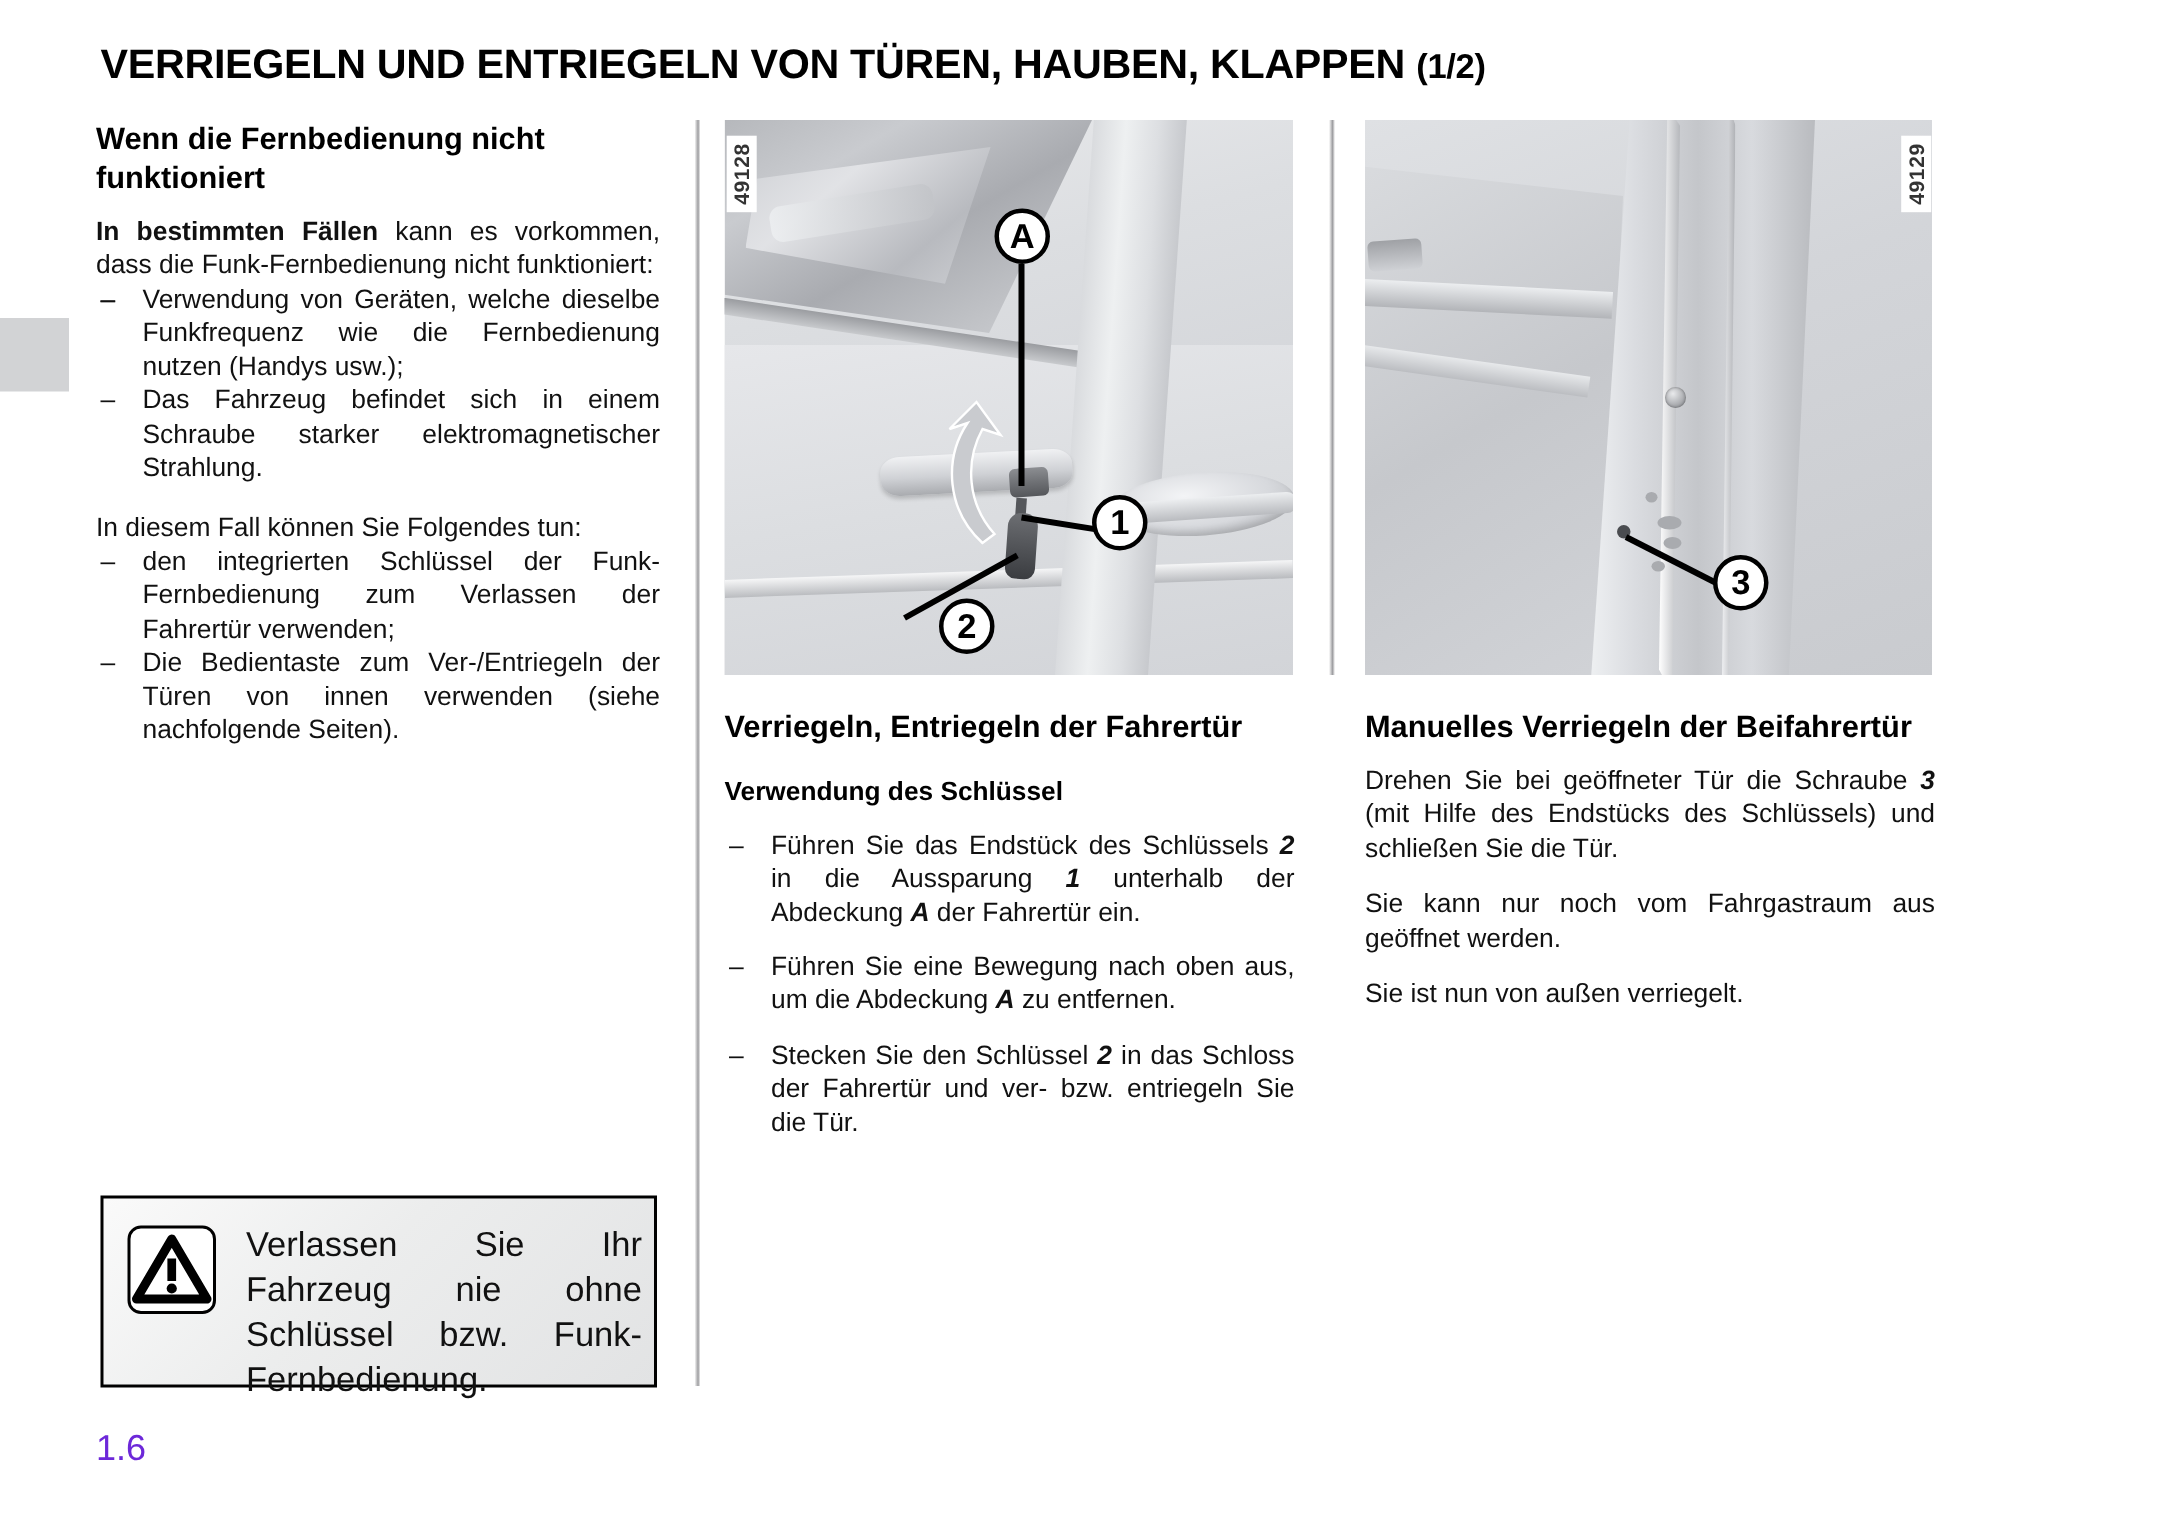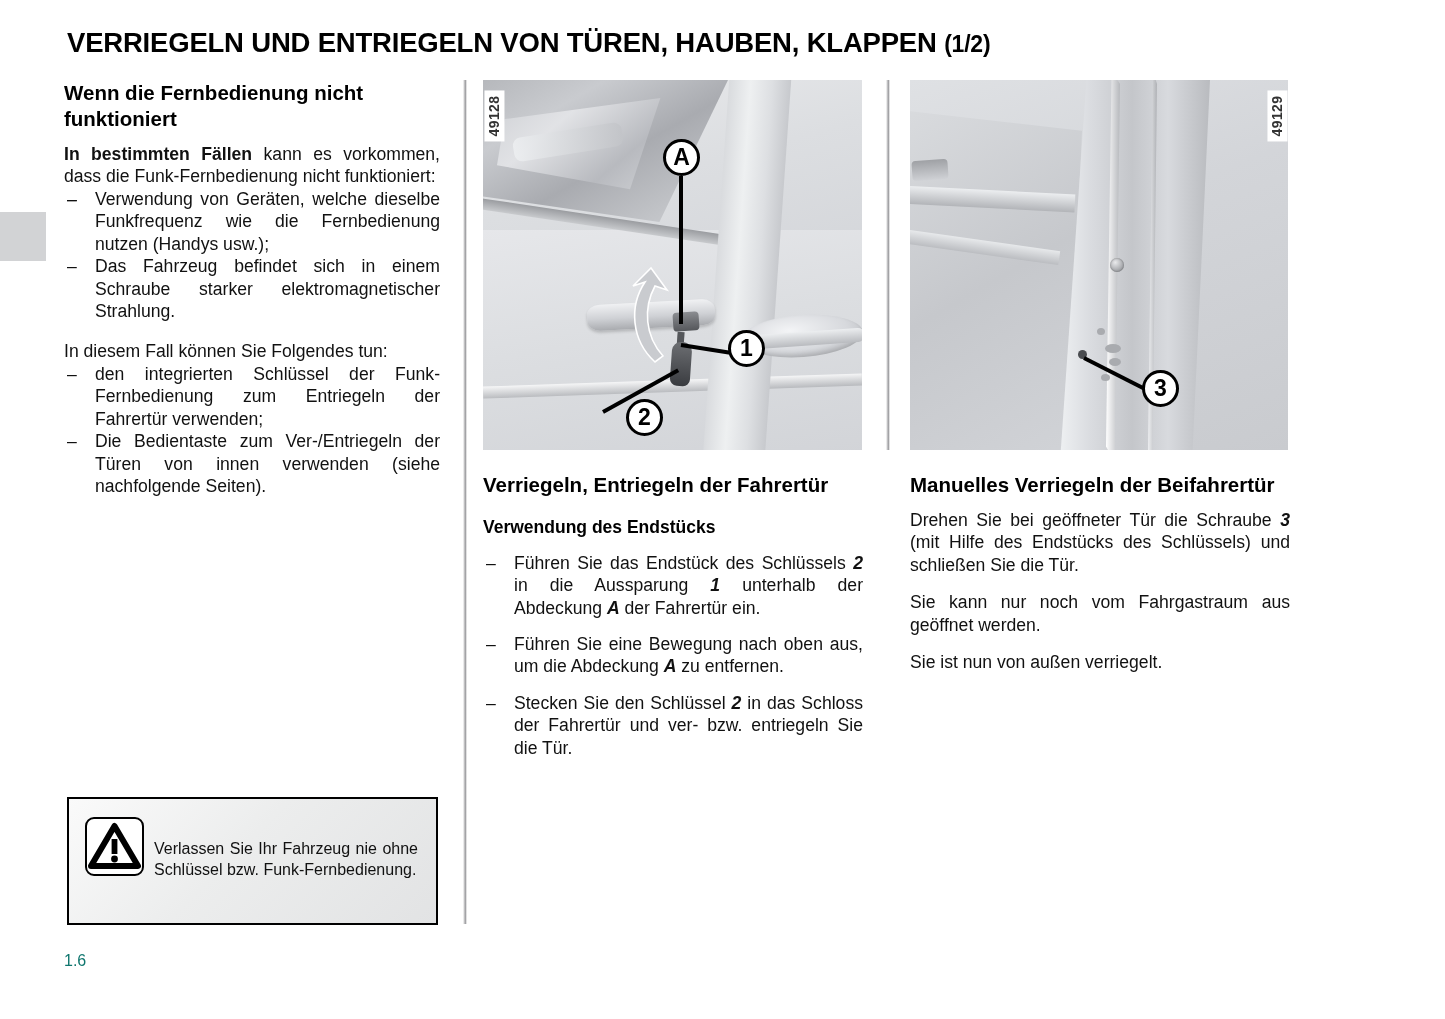--- a/index.html
+++ b/index.html
@@ -367,37 +367,36 @@
     position: absolute;
     left: 16px; top: 18px;
     width: 59px; height: 59px;
     border: 2px solid #000;
     border-radius: 9px;
     box-sizing: border-box;
     background: #fff;
   }
   .warn-text {
     position: absolute;
-    left: 85px;
+    left: 95px;
     top: 16px;
     width: 264px;
-    font-size: 16px;
+    font-size: 23px;
     line-height: 1.3;
     text-align: justify;
     color: #111;
-    margin-top: 24px;
   }
 
   
   .page-num {
     position: absolute;
     left: 64px;
     top: 952px;
-    font-size: 16px;
-    color: #0f766e;
+    font-size: 24px;
+    color: #6d28d9;
   }
 </style>
 </head>
 <body>
 
 <div class="chapter-tab"></div>
 
 <div class="page-title">
   <span>VERRIEGELN UND ENTRIEGELN VON TÜREN, HAUBEN, KLAPPEN</span>
   <span class="frac">(1/2)</span>
@@ -414,21 +413,21 @@
 
   <ul class="dash">
     <li><span class="dash-mark">–</span></li>
     <li><span class="dash-mark">–</span><span>Verwendung von Geräten, welche dieselbe Funkfrequenz wie die Fernbedienung nutzen (Handys usw.);</span></li>
     <li><span class="dash-mark">–</span><span>Das Fahrzeug befindet sich in einem Schraube starker elektromagnetischer Strahlung.</span></li>
   </ul>
 
   <p class="body" style="margin-top:18px">In diesem Fall können Sie Folgendes tun:</p>
 
   <ul class="dash">
-    <li><span class="dash-mark">–</span><span>den integrierten Schlüssel der Funk-Fernbedienung zum Entriegeln der Fahrertür verwenden;</span></li>
+    <li><span class="dash-mark">–</span><span>den integrierten Schlüssel der Funk-Fernbedienung zum Verlassen der Fahrertür verwenden;</span></li>
     <li><span class="dash-mark">–</span><span>Die Bedientaste zum Ver-/Entriegeln der Türen von innen verwenden (siehe nachfolgende Seiten).</span></li>
   </ul>
 </div>
 
 <div class="warn-box">
   <div class="warn-icon">
     <svg width="55" height="55" viewBox="0 0 55 55" aria-hidden="true">
       <polygon points="27.5,7 51,47 4,47" fill="none" stroke="#000" stroke-width="6" stroke-linejoin="round"></polygon>
       <rect x="24.6" y="20" width="5.8" height="15" fill="#000"></rect>
       <circle cx="27.5" cy="40" r="3.4" fill="#000"></circle>
@@ -465,21 +464,21 @@
 
       <div class="callout" style="left:180px; top:59px;">A</div>
       <div class="callout" style="left:245px; top:250px;">1</div>
       <div class="callout" style="left:143px; top:319px;">2</div>
     </div>
 
     <div class="fig-id left-id">49128</div>
   </div>
 
   <h2 class="sec-head" style="margin-top:22px">Verriegeln, Entriegeln der Fahrertür</h2>
-  <h3 class="sub-head" style="margin-top:18px">Verwendung des Endstücks</h3>
+  <h3 class="sub-head" style="margin-top:18px">Verwendung des Schlüssel</h3>
 
   <ul class="dash spaced">
     <li>
       <span class="dash-mark">–</span>
       <span>Führen Sie das Endstück des Schlüssels </span><b class="ref">2</b><span> in die Aussparung </span><b class="ref">1</b><span> unterhalb der Abdeckung </span><b class="ref">A</b><span> der Fahrertür ein.</span>
     </li>
     <li>
       <span class="dash-mark">–</span>
       <span>Führen Sie eine Bewegung nach oben aus, um die Abdeckung </span><b class="ref">A</b><span> zu entfernen.</span>
     </li>

